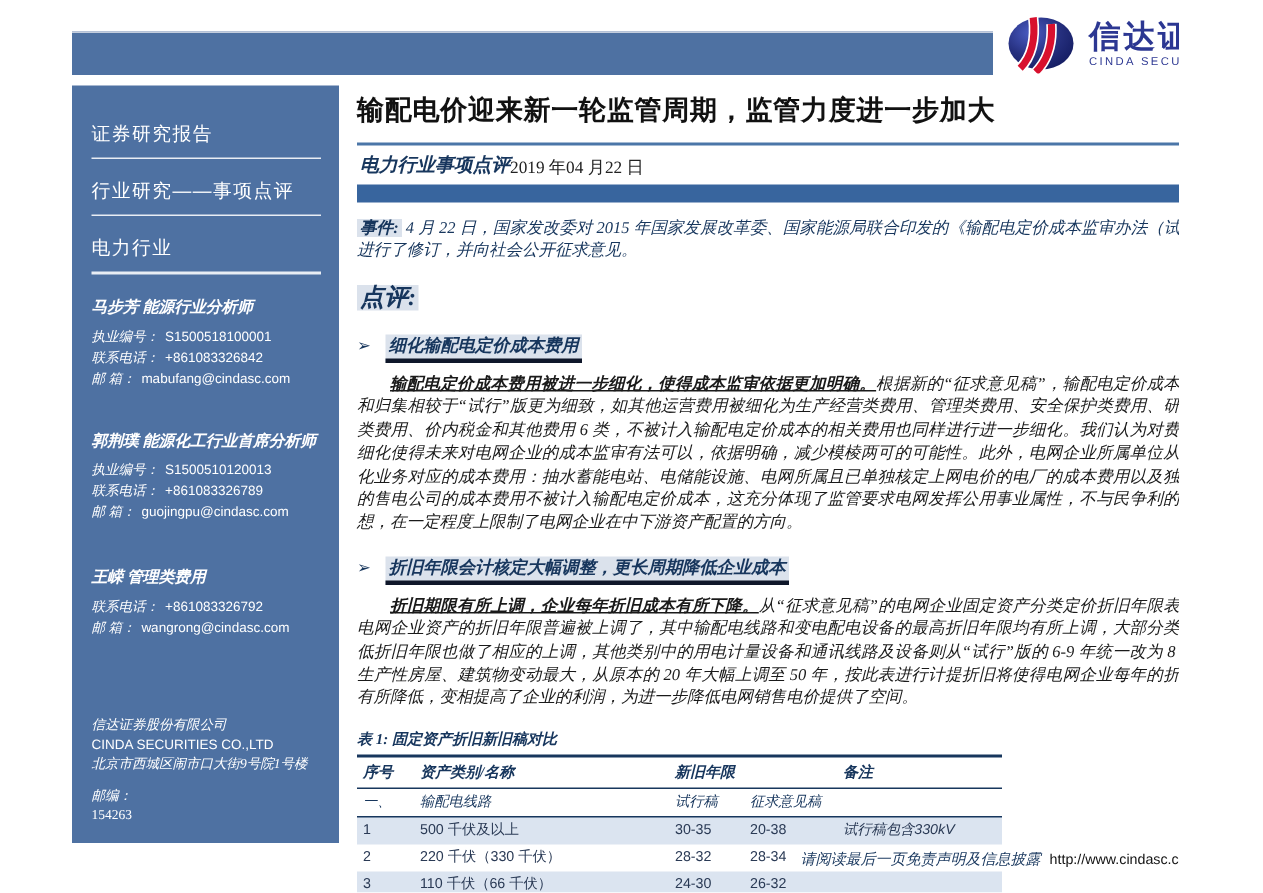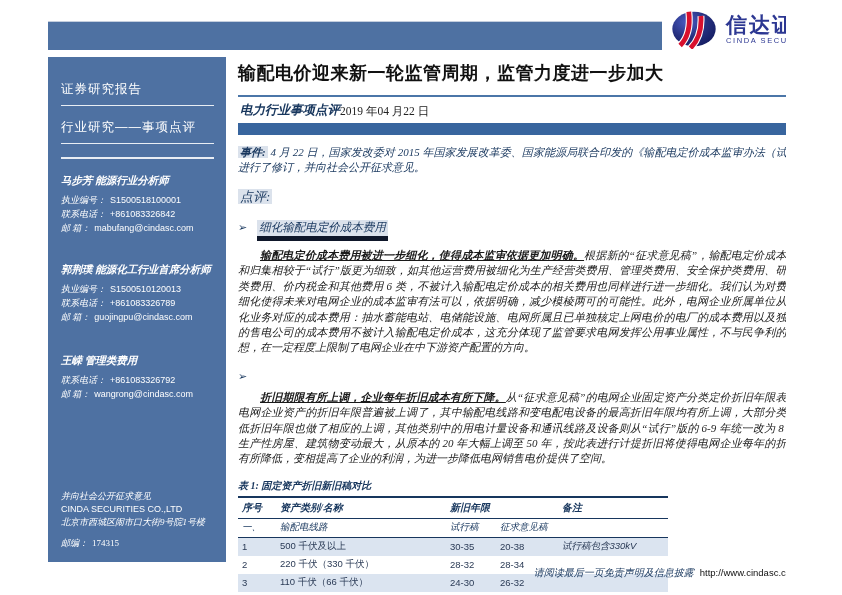--- a/index.html
+++ b/index.html
@@ -20,42 +20,42 @@
   .sb-rule{border:none;border-top:1px solid #e8edf4;margin:0 0 13px 0;}
   .sb-rule.thick{border-top-width:2px;}
   .analyst{margin-top:14px;}
   .analyst-name{font-style:italic;font-weight:bold;font-size:10.5px;margin-bottom:5px;}
   .sb-field{font-size:9px;line-height:14px;display:flex;}
   .sb-field .lab{font-style:italic;margin-right:4px;white-space:nowrap;}
   .sb-field .val{font-family:"Liberation Sans","DejaVu Sans",sans-serif;font-size:9px;}
   .company{margin-top:auto;font-size:9px;line-height:13px;}
   .company .cn{font-style:italic;}
   .company .en{font-family:"Liberation Sans","DejaVu Sans",sans-serif;}
-  .company .post{margin-top:8px;display:flex;}
+  .company .post{margin-top:8px;display:flex;flex-direction:column;}
   .company .post .lab{font-style:italic;margin-right:4px;}
 
   
   .main{position:absolute;left:218px;top:60px;width:582px;}
   .title{font-family:"Liberation Sans","DejaVu Sans",sans-serif;font-weight:bold;font-size:18px;
          color:#111;margin:0;line-height:26px;letter-spacing:.5px;}
   .title-rule{border:none;border-top:2px solid #4b76a8;margin:9px 0 0 0;}
   .subrow{display:flex;align-items:flex-end;padding:5px 2px 4px 2px;}
   .subtitle{font-style:italic;font-weight:bold;font-size:12.5px;color:#17365d;}
   .date{font-size:11.5px;color:#222;}
   .bluebar{height:12px;background:#38659e;}
 
   .event{font-style:italic;font-size:11px;line-height:15px;color:#17365d;text-align:justify;margin:10px 0 0 0;}
   .hl{background:#dbe2ec;padding:0 2px;}
   .lbl{font-weight:bold;}
-  .comment{font-style:italic;font-weight:normal;font-size:13px;color:#17365d;margin:13px 0 0 0;}
+  .comment{font-style:italic;font-weight:bold;font-size:16px;color:#17365d;margin:13px 0 0 0;}
 
   .sec-head{display:flex;align-items:baseline;margin:14px 0 0 0;color:#17365d;}
   .arrow{font-size:11px;margin-right:10px;color:#17365d;}
-  .sec-title{font-style:italic;font-weight:normal;font-size:11.5px;background:#dbe2ec;
-             border-bottom:5px solid #0f172a;padding:0 2px 1px 2px;}
+  .sec-title{font-style:italic;font-weight:bold;font-size:11.5px;background:#dbe2ec;
+             border-bottom:3px solid #0f172a;padding:0 2px 1px 2px;}
   .body{font-style:italic;font-size:11px;line-height:15.4px;color:#1a1a1a;text-align:justify;
         text-indent:2em;margin:7px 0 0 0;}
   .body b{font-style:italic;text-decoration:underline;}
 
   
   .tbl-caption{font-style:italic;font-weight:bold;font-size:10px;color:#17365d;margin:12px 0 3px 0;}
   table.cmp{border-collapse:collapse;width:430px;border-top:2px solid #17365d;table-layout:fixed;}
   table.cmp col.c0{width:38px;} table.cmp col.c1{width:170px;} table.cmp col.c2{width:50px;}
   table.cmp col.c3{width:62px;} table.cmp col.c4{width:110px;}
   table.cmp th{font-style:italic;font-weight:bold;font-size:10px;color:#17365d;text-align:left;
@@ -100,20 +100,21 @@
       <span class="logo-cn">信达证券</span>
       <span class="logo-en">CINDA SECURITIES</span>
     </div>
   </div>
 
   <aside class="sidebar">
     <div class="sb-heading">证券研究报告</div>
     <hr class="sb-rule">
     <div class="sb-heading">行业研究——事项点评</div>
     <hr class="sb-rule">
+    <div class="sb-heading">电力行业</div>
     <hr class="sb-rule thick">
 
     <div class="analyst" style="margin-top:2px;">
       <div class="analyst-name">马步芳  能源行业分析师</div>
       <div class="sb-field">
           <span class="lab">执业编号：</span>
           <span class="val">S1500518100001</span>
         </div>
       <div class="sb-field">
           <span class="lab">联系电话：</span>
@@ -147,26 +148,26 @@
           <span class="lab">联系电话：</span>
           <span class="val">+861083326792</span>
         </div>
       <div class="sb-field">
           <span class="lab">邮 箱：</span>
           <span class="val">wangrong@cindasc.com</span>
         </div>
     </div>
 
     <div class="company">
-      <div class="cn">并向社会公开征求意见</div>
+      <div class="cn">信达证券股份有限公司</div>
       <div class="en">CINDA SECURITIES CO.,LTD</div>
       <div class="cn">北京市西城区闹市口大街9号院1号楼</div>
       <div class="post">
         <span class="lab">邮编：</span>
-        <span class="val">174315</span>
+        <span class="val">154263</span>
       </div>
     </div>
   </aside>
 
   <main class="main">
     <h1 class="title">输配电价迎来新一轮监管周期，监管力度进一步加大</h1>
     <hr class="title-rule">
     <div class="subrow">
       <span class="subtitle">电力行业事项点评</span>
       <span class="date">2019 年04 月22 日</span>
@@ -178,20 +179,21 @@
     <p class="comment"><span class="hl">点评:</span></p>
 
     <div class="sec-head">
       <span class="arrow">➢</span>
       <span class="sec-title">细化输配电定价成本费用</span>
     </div>
     <p class="body"><b>输配电定价成本费用被进一步细化，使得成本监审依据更加明确。</b><span>根据新的“征求意见稿”，输配电定价成本的构成和归集相较于“试行”版更为细致，如其他运营费用被细化为生产经营类费用、管理类费用、安全保护类费用、研究开发类费用、价内税金和其他费用 6 类，不被计入输配电定价成本的相关费用也同样进行进一步细化。我们认为对费用的明细化使得未来对电网企业的成本监审有法可以，依据明确，减少模棱两可的可能性。此外，电网企业所属单位从事市场化业务对应的成本费用：抽水蓄能电站、电储能设施、电网所属且已单独核定上网电价的电厂的成本费用以及独立合算的售电公司的成本费用不被计入输配电定价成本，这充分体现了监管要求电网发挥公用事业属性，不与民争利的指导思想，在一定程度上限制了电网企业在中下游资产配置的方向。</span></p>
 
     <div class="sec-head">
       <span class="arrow">➢</span>
+      <span class="sec-title">折旧年限会计核定大幅调整，更长周期降低企业成本</span>
     </div>
     <p class="body"><b>折旧期限有所上调，企业每年折旧成本有所下降。</b><span>从“征求意见稿”的电网企业固定资产分类定价折旧年限表来看，电网企业资产的折旧年限普遍被上调了，其中输配电线路和变电配电设备的最高折旧年限均有所上调，大部分类别的最低折旧年限也做了相应的上调，其他类别中的用电计量设备和通讯线路及设备则从“试行”版的 6-9 年统一改为 8 年，非生产性房屋、建筑物变动最大，从原本的 20 年大幅上调至 50 年，按此表进行计提折旧将使得电网企业每年的折旧费用有所降低，变相提高了企业的利润，为进一步降低电网销售电价提供了空间。</span></p>
 
     <div class="tbl-caption">表 1: 固定资产折旧新旧稿对比</div>
     <table class="cmp">
       <colgroup>
           <col class="c0">
           <col class="c1">
           <col class="c2">
           <col class="c3">

